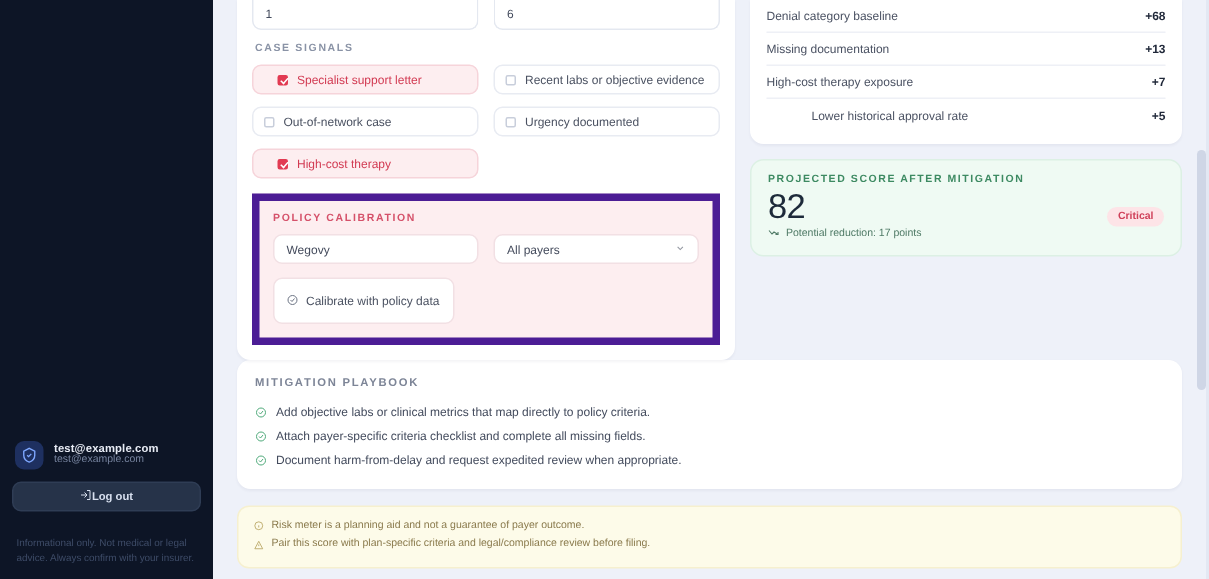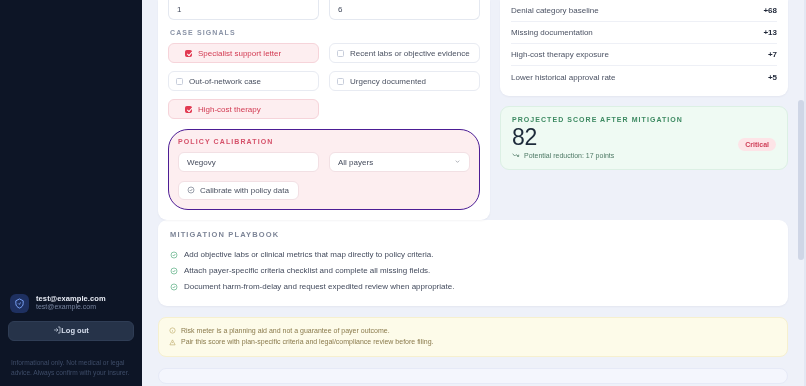--- a/index.html
+++ b/index.html
@@ -95,49 +95,49 @@
   }
   .chk.on .box { background: #e23a52; border-color: #e23a52; }
   .chk.on .box::after {
     content: ""; position: absolute; left: 1.6px; top: .4px;
     width: 2.4px; height: 4.2px; border: solid #fff;
     border-width: 0 1.2px 1.2px 0; transform: rotate(42deg);
   }
 
   
   .policy {
-    margin-top: 10px; background: #fdeef0; border: 1px solid #4c1d95;
-    border-radius: 20px; padding: 8px 9px 9px 9px;
+    margin-top: 10px; background: #fdeef0; border: 5px solid #4c1d95;
+    border-radius: 0; padding: 8px 9px 9px 9px;
   }
   .policy-title {
     font-size: 7px; letter-spacing: 1.1px; font-weight: 700; color: #d5516a; margin-bottom: 7px;
   }
   .policy-row { display: flex; gap: 10px; }
   .policy-input, .policy-select {
     flex: 1; height: 20px; background: #fff; border: 1px solid #f2e0e4;
     border-radius: 6px; display: flex; align-items: center; padding: 0 8px;
     font-size: 8px; color: #444b5c;
   }
   .policy-select { justify-content: space-between; cursor: pointer; }
   .policy-select svg { width: 7px; height: 7px; opacity: .6; }
   .calib-btn {
-    margin-top: 9px; height: 19px; width: 121px;
+    margin-top: 9px; height: 31px; width: 121px;
     background: #fff; border: 1px solid #f2e0e4; border-radius: 6px;
     display: flex; align-items: center; gap: 5px; padding: 0 8px;
     font-size: 8px; color: #4a5161; cursor: pointer;
   }
   .calib-btn svg { width: 8px; height: 8px; }
 
   
   .factors { padding: 0 11px 8px 11px; border-radius: 0 0 9px 9px; }
   .factor {
     display: flex; align-items: center; justify-content: space-between;
     height: 22px; border-bottom: 1px solid #eef0f6;
   }
-  .factor:last-child { border-bottom: 0; }
+  .factor:last-child { border-bottom: 0; margin-left: 30px; }
   .factor-label { font-size: 8px; color: #4b5263; }
   .factor-val { font-size: 8px; font-weight: 700; color: #1f2738; }
 
   
   .projected {
     margin-top: 10px; background: #effaf3; border: 1px solid #dcf0e4;
     border-radius: 9px; padding: 9px 11px 10px 11px; position: relative;
   }
   .proj-title { font-size: 7px; letter-spacing: 1.05px; font-weight: 700; color: #3d8a62; }
   .proj-score { font-size: 23px; font-weight: 400; color: #1d2a3a; line-height: 1.12; margin-top: 2px; letter-spacing: -.4px; }

